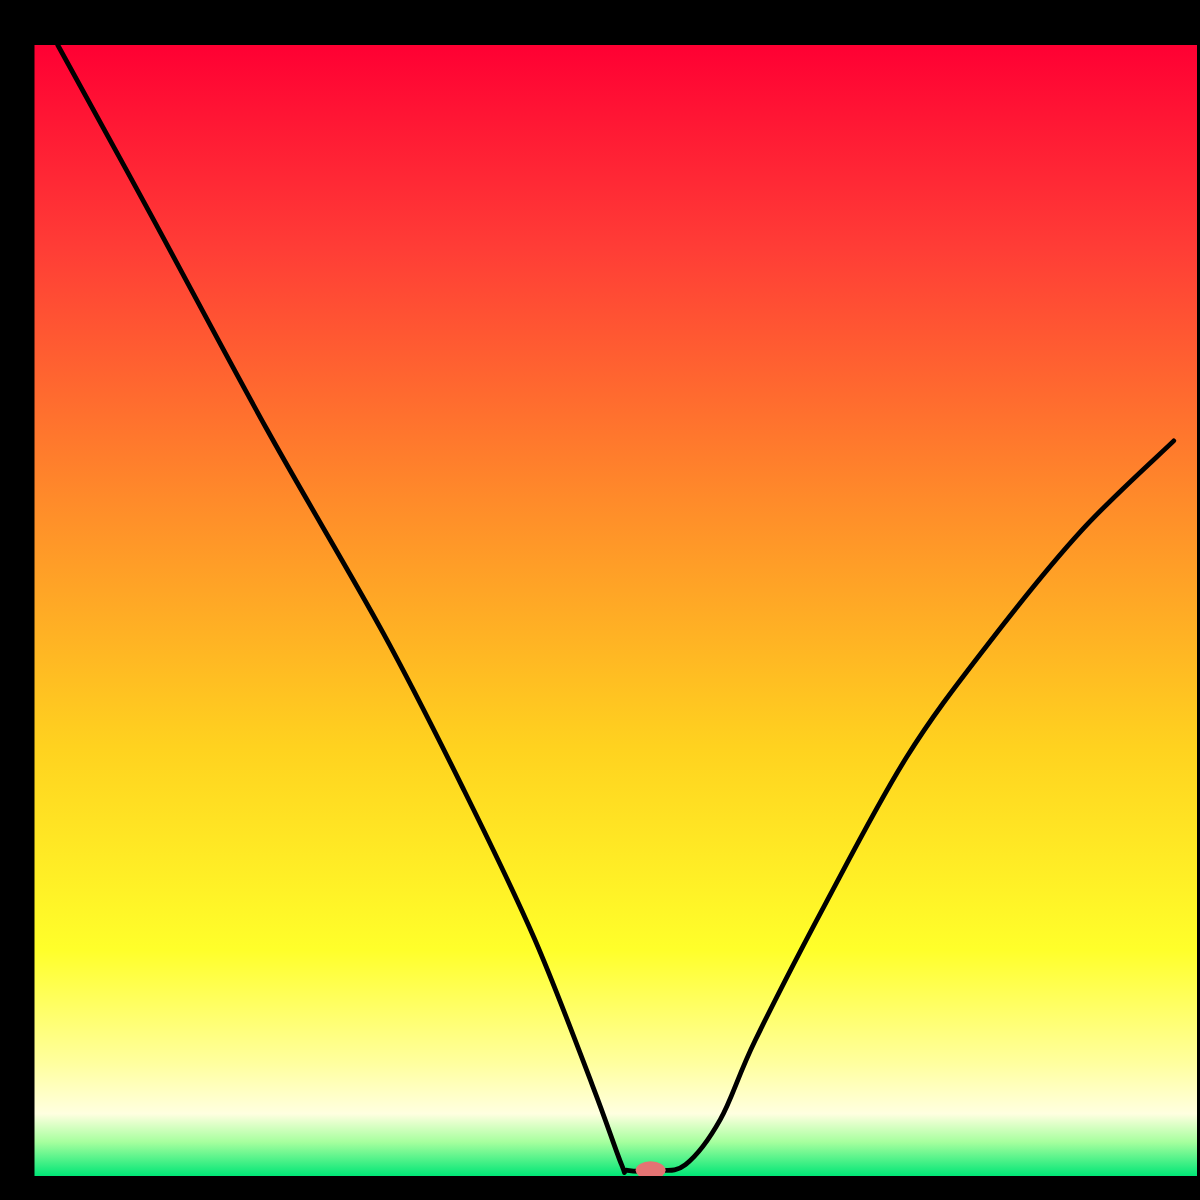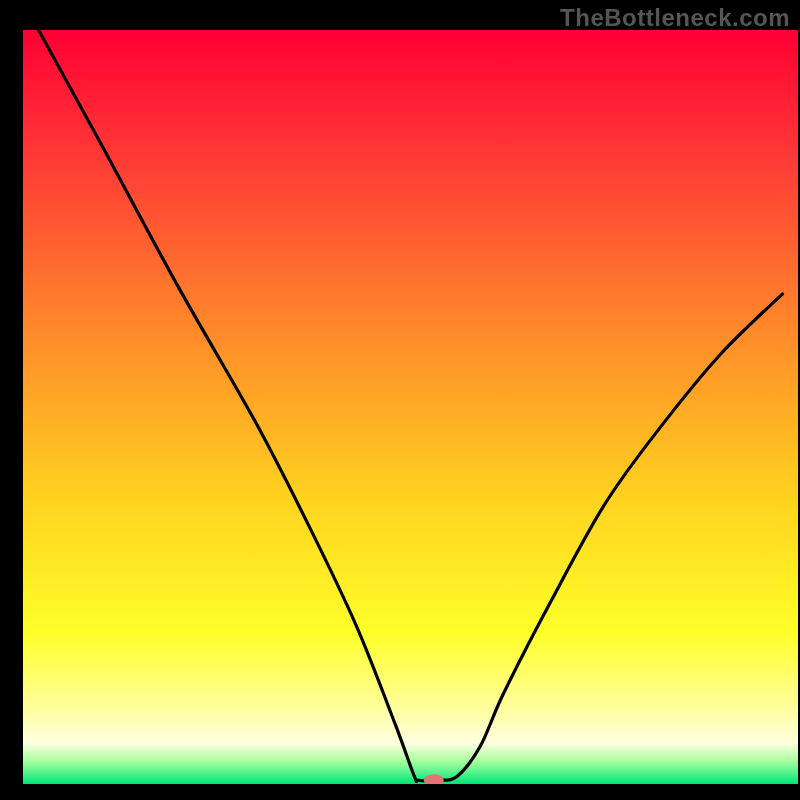--- a/index.html
+++ b/index.html
@@ -56,14 +56,13 @@
     </defs>
 
     <rect id="plot-bg" fill="url(#bg-grad)" x="23" y="30" width="775" height="754"></rect>
 
     <g clip-path="url(#plot-clip)">
       <path id="curve-path" fill="none" stroke="#000" stroke-width="3.2" stroke-linejoin="round" stroke-linecap="round" d="M 38.5 30 C 48.833333333333336 48.85000000000001 77.25 100.37333333333336 100.5 143.10000000000002 C 123.75 185.82666666666668 152.16666666666666 239.8633333333333 178 286.35999999999996 C 203.83333333333334 332.8566666666666 233.54166666666666 381.86666666666673 255.5 422.08000000000004 C 277.4583333333333 462.29333333333335 292.9583333333333 493.70999999999987 309.75 527.6399999999999 C 326.5416666666667 561.5699999999999 342.0416666666667 592.9866666666667 356.25 625.6600000000001 C 370.4583333333333 658.3333333333335 385.3125 698.5466666666667 395 723.6800000000001 C 404.6875 748.8133333333334 410.5 767.0350000000001 414.375 776.46 C 418.25 785.885 414.375 779.6016666666667 418.25 780.23 C 422.125 780.8583333333333 431.16666666666663 780.8583333333333 437.625 780.23 C 444.08333333333337 779.6016666666667 449.89583333333337 782.115 457.00000000000006 776.46 C 464.10416666666674 770.8050000000001 472.5 760.1233333333333 480.25 746.3 C 488 732.4766666666666 491.875 717.3966666666666 503.5 693.52 C 515.125 669.6433333333333 533.2083333333334 634.4566666666666 550 603.04 C 566.7916666666666 571.6233333333333 586.1666666666666 533.9233333333333 604.25 505.02 C 622.3333333333334 476.1166666666667 639.125 454.75333333333333 658.5 429.62 C 677.875 404.4866666666667 699.8333333333334 376.84000000000003 720.5 354.22 C 741.1666666666666 331.6 772.1666666666666 303.9533333333333 782.5 293.9"></path>
       <ellipse id="marker-dot" fill="#e57373" cx="433.75" cy="780.23" rx="10" ry="6"></ellipse>
     </g>
   </svg>
 
-  <div class="watermark">TheBottleneck.com</div>
 </div>
 
 </body></html>

